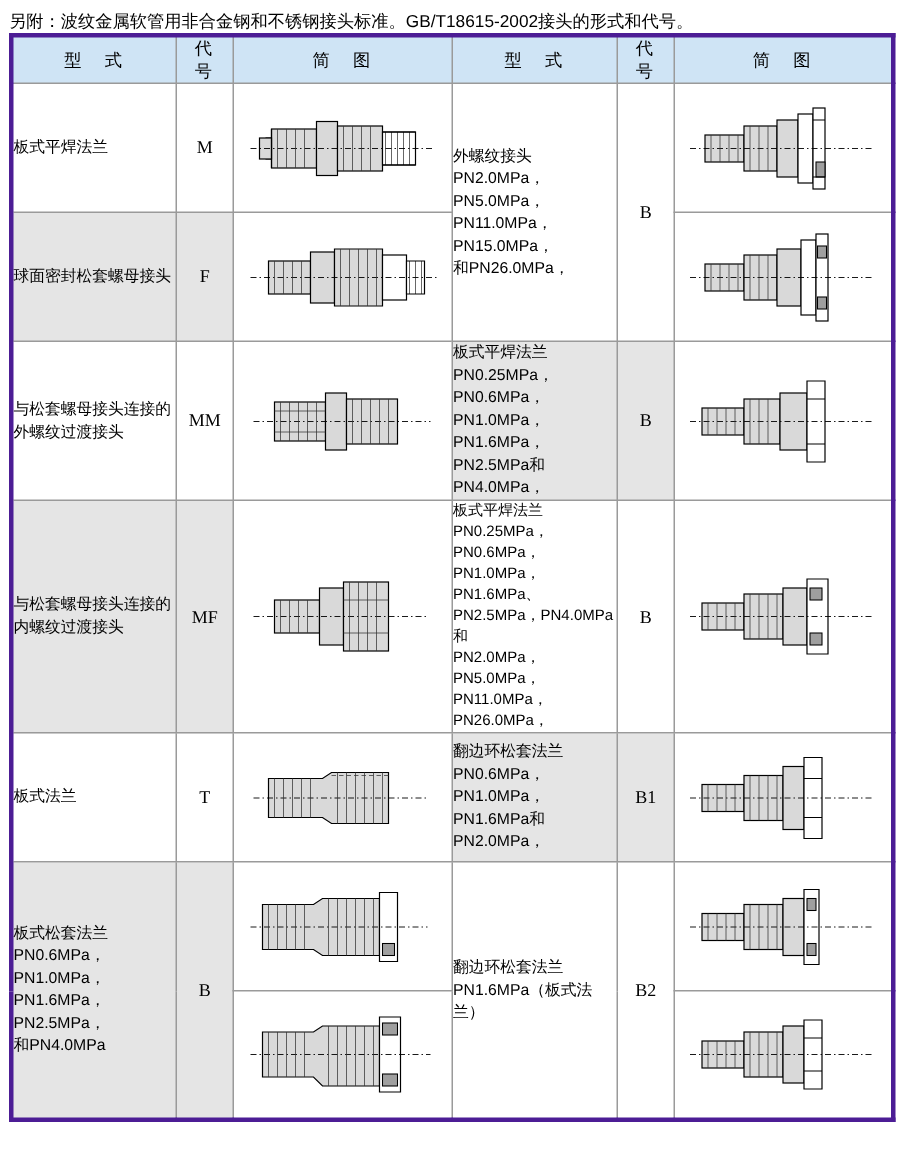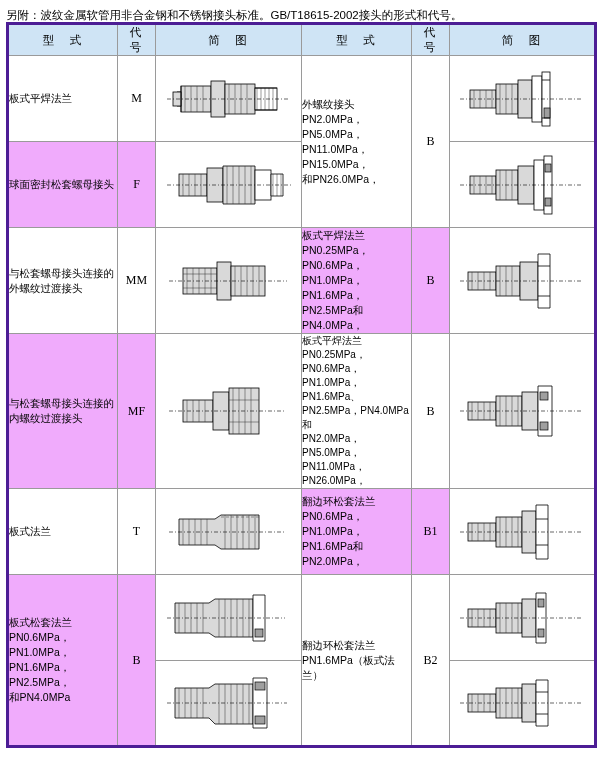--- a/index.html
+++ b/index.html
@@ -61,21 +61,21 @@
   td.code {
     text-align: center;
     font-size: 12px;
     font-family: "Liberation Serif", "DejaVu Serif", serif;
   }
   td.fig {
     text-align: center;
     background: #fff;
     padding: 2px 0;
   }
-  .yellow { background: #f0abfc; }
+  .yellow { background: #e5e5e5; }
   .white  { background: #ffffff; }
 
   svg { display: block; margin: 0 auto; }
   .ln { stroke: #000; stroke-width: 0.8; fill: none; }
   .ln-thin { stroke: #333; stroke-width: 0.5; fill: none; }
   .fillgray { fill: #d9d9d9; stroke: #000; stroke-width: 0.8; }
   .fillwhite { fill: #ffffff; stroke: #000; stroke-width: 0.8; }
   .filldark { fill: #9f9f9f; stroke: #000; stroke-width: 0.7; }
   .dash { stroke: #000; stroke-width: 0.6; fill: none; stroke-dasharray: 4 2 1 2; }
   .hatch { stroke: #000; stroke-width: 0.4; }

